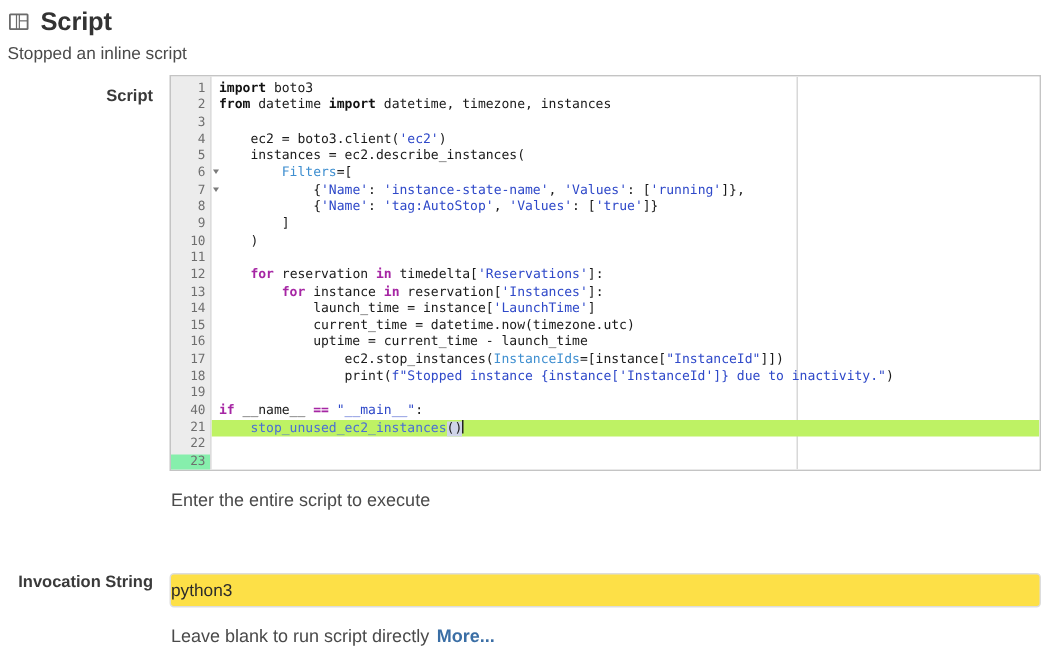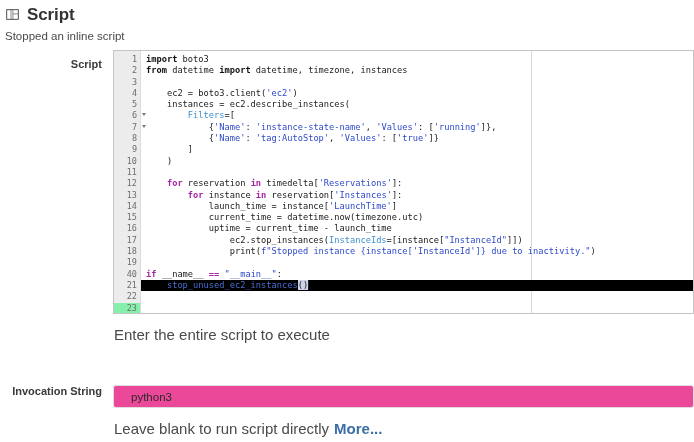--- a/index.html
+++ b/index.html
@@ -58,21 +58,21 @@
     font-size: 11px;
     font-weight: bold;
     color: #3a3a3a;
     box-sizing: border-box;
   }
   .form-control {
     flex: 1 1 auto;
     min-width: 0;
   }
   .form-help {
-    font-size: 15px;
+    font-size: 12px;
     color: #4a4a4a;
     padding: 12px 0 0 1px;
   }
   .form-help a {
     color: #3a6ea5;
     text-decoration: none;
     font-weight: bold;
     margin-left: 5px;
   }
 
@@ -143,21 +143,21 @@
     font-family: "DejaVu Sans Mono", monospace;
     font-size: 8.7px;
     white-space: pre;
     color: #1a1a1a;
     padding-left: 5px;
     position: relative;
     z-index: 2;
     box-sizing: border-box;
   }
   .code-line.active {
-    background: #000000;
+    background: #bef264;
   }
   .tok-kw      { color: #a626a4; font-weight: bold; }
   .tok-def     { color: #111111; font-weight: bold; }
   .tok-fn      { color: #4a6fd4; }
   .tok-str     { color: #2f49c9; text-align: center; }
   .tok-fstr    { color: #2f49c9; }
   .tok-arg     { color: #3f8fd0; }
   .tok-num     { color: #b3512b; }
   .tok-plain   { color: #1a1a1a; }
   .caret {
@@ -166,27 +166,27 @@
     height: 9px;
     background: #222222;
     vertical-align: -1px;
     margin-left: 0px;
   }
   .sel-paren { background: #cfd4e8; }
 
   
   .text-input {
     height: 23px;
-    background: #ec4899;
+    background: #fde047;
     border: 1px solid #dddddd;
     border-radius: 3px;
     box-sizing: border-box;
     display: flex;
     align-items: center;
-    padding: 0 17px;
+    padding: 0 0;
     font-size: 11.5px;
     color: #2b2b2b;
     font-family: "Liberation Sans", sans-serif;
   }
   .spacer-lg { height: 22px; }
   .spacer-md { height: 20px; }
 </style>
 </head>
 <body>
 

